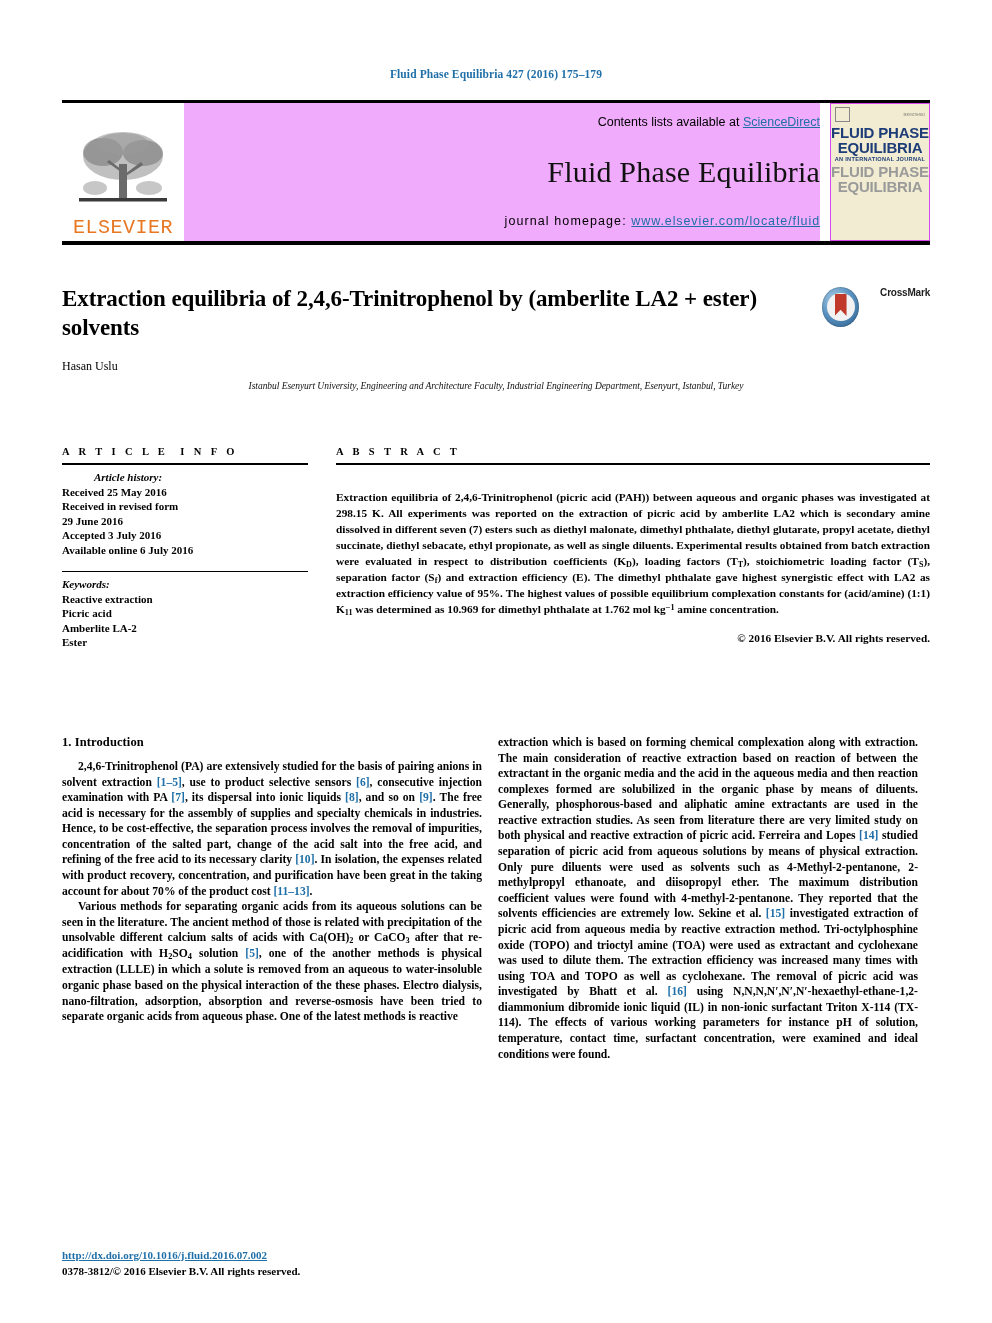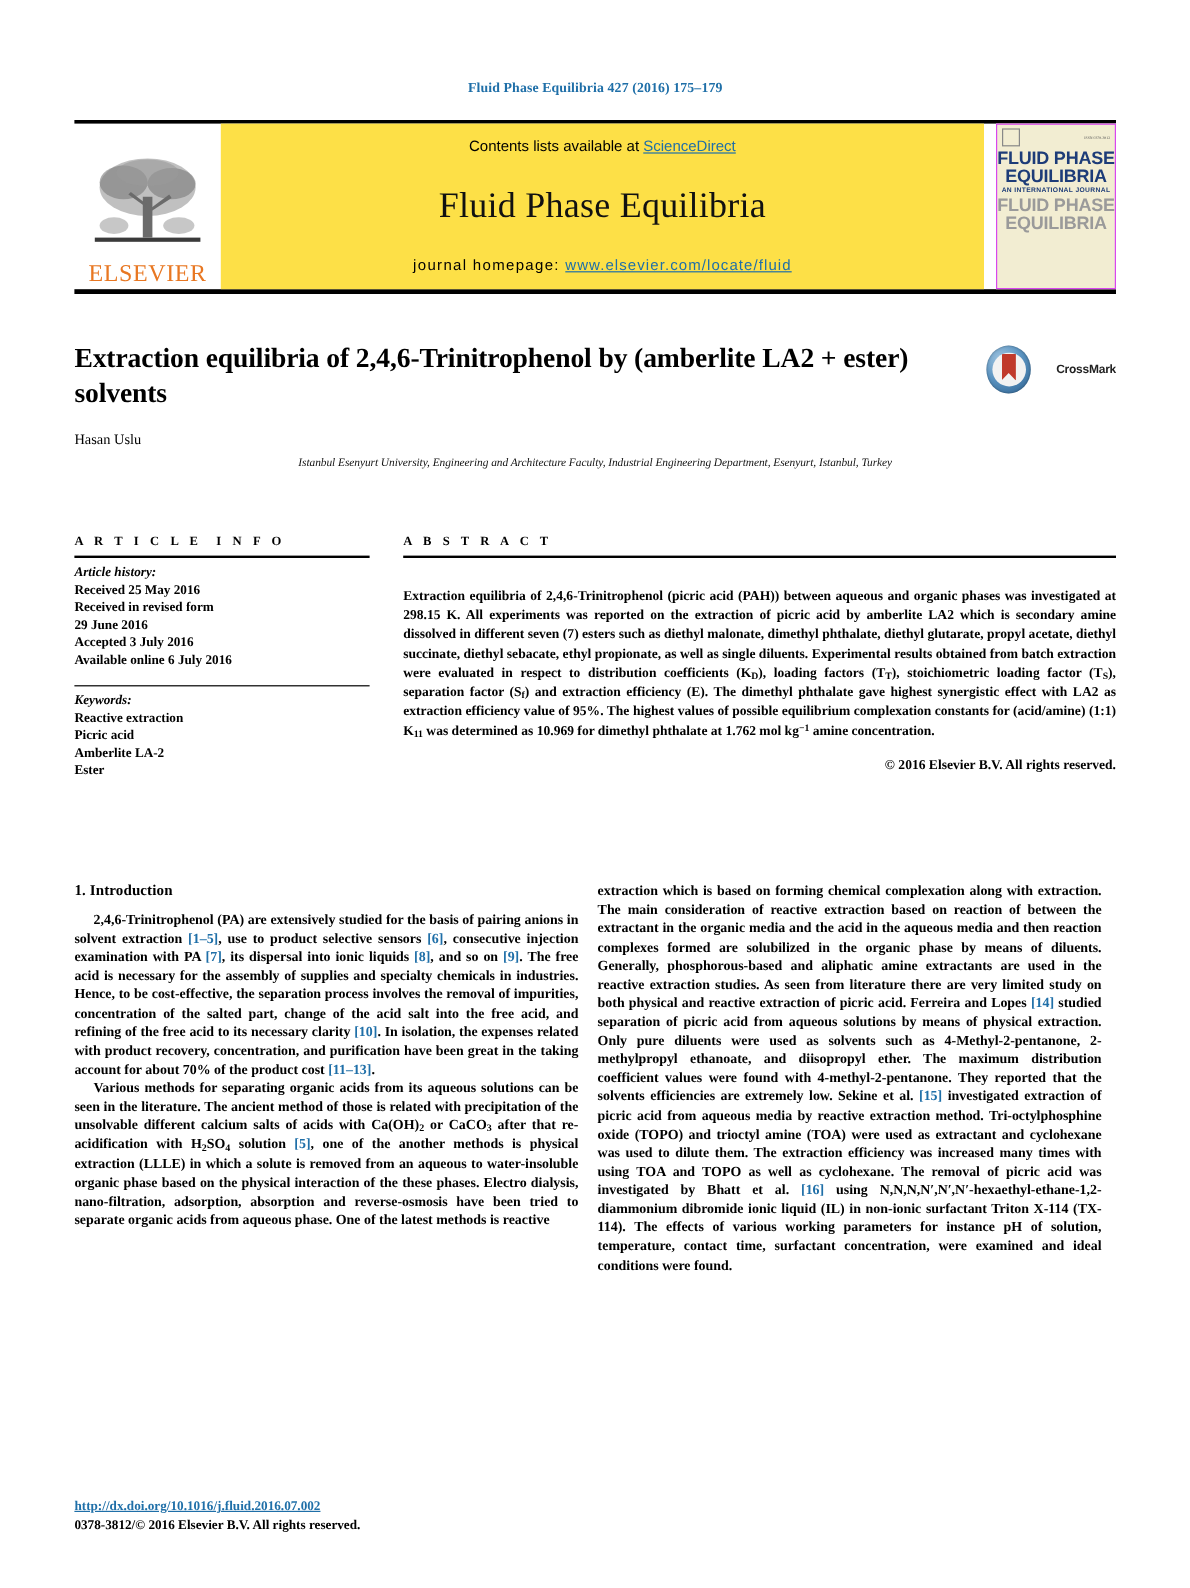--- a/index.html
+++ b/index.html
@@ -56,33 +56,33 @@
     flex: 0 0 122px;
     display: flex;
     flex-direction: column;
     align-items: center;
     justify-content: flex-end;
     padding-top: 4px;
     box-sizing: border-box;
   }
   .tree-svg { display:block; }
   .elsevier-word {
-    font-family: Liberation Serif, serif;
+    font-family: Liberation Mono, monospace;
     font-size: 20px;
     letter-spacing: .5px;
     color: #E87722;
     line-height: 1;
     padding-bottom: 3px;
   }
   .masthead-center {
     flex: 1 1 auto;
-    background: #fde047;
+    background: #f0abfc;
     display: flex;
     flex-direction: column;
-    align-items: center;
+    align-items: flex-end;
     justify-content: space-between;
     padding: 12px 0 13px 0;
     box-sizing: border-box;
   }
   .contents-line {
     font-family: "Liberation Sans", sans-serif;
     font-size: 12.5px;
     color: #000;
   }
   .contents-line .sd-link { color: #1f6fa8; }
@@ -165,21 +165,20 @@
     width: 760px;
     color: #000;
     letter-spacing: -.1px;
   }
   .crossmark {
     position: absolute;
     right: 0; top: 2px;
     width: 108px;
     height: 42px;
     display: flex;
-    align-items: center;
     gap: 21px;
   }
   .cm-badge {
     width: 40px; height: 40px;
     border-radius: 50%;
     background: radial-gradient(circle at 32% 28%, #9fc4e0 0%, #5b93c0 45%, #2b5f8e 100%);
     display: flex; align-items: center; justify-content: center;
     box-shadow: inset 0 0 2px rgba(0,0,0,.4);
   }
   .cm-inner {
@@ -234,21 +233,21 @@
     font-size: 10.5px;
     font-weight: bold;
     letter-spacing: 3.4px;
     color: #000;
     margin-bottom: 6px;
   }
   .rule-thick { border-top: 2.4px solid #000; }
   .rule-thin  { border-top: 1.6px solid #000; }
 
   .hist-block { padding-top: 5px; font-size: 11px; line-height: 1.32; font-weight: bold; }
-  .hist-block .lead { font-style: italic; }
+  .hist-block .lead { font-style: italic; margin-left: 32px; }
   .kw-gap { height: 14px; }
   .kw-block { padding-top: 5px; font-size: 11px; line-height: 1.32; font-weight: bold; }
   .kw-block .lead { font-style: italic; }
 
   .abstract-body {
     padding-top: 25px;
     font-size: 11.3px;
     line-height: 1.41;
     text-align: justify;
     font-weight: bold;

